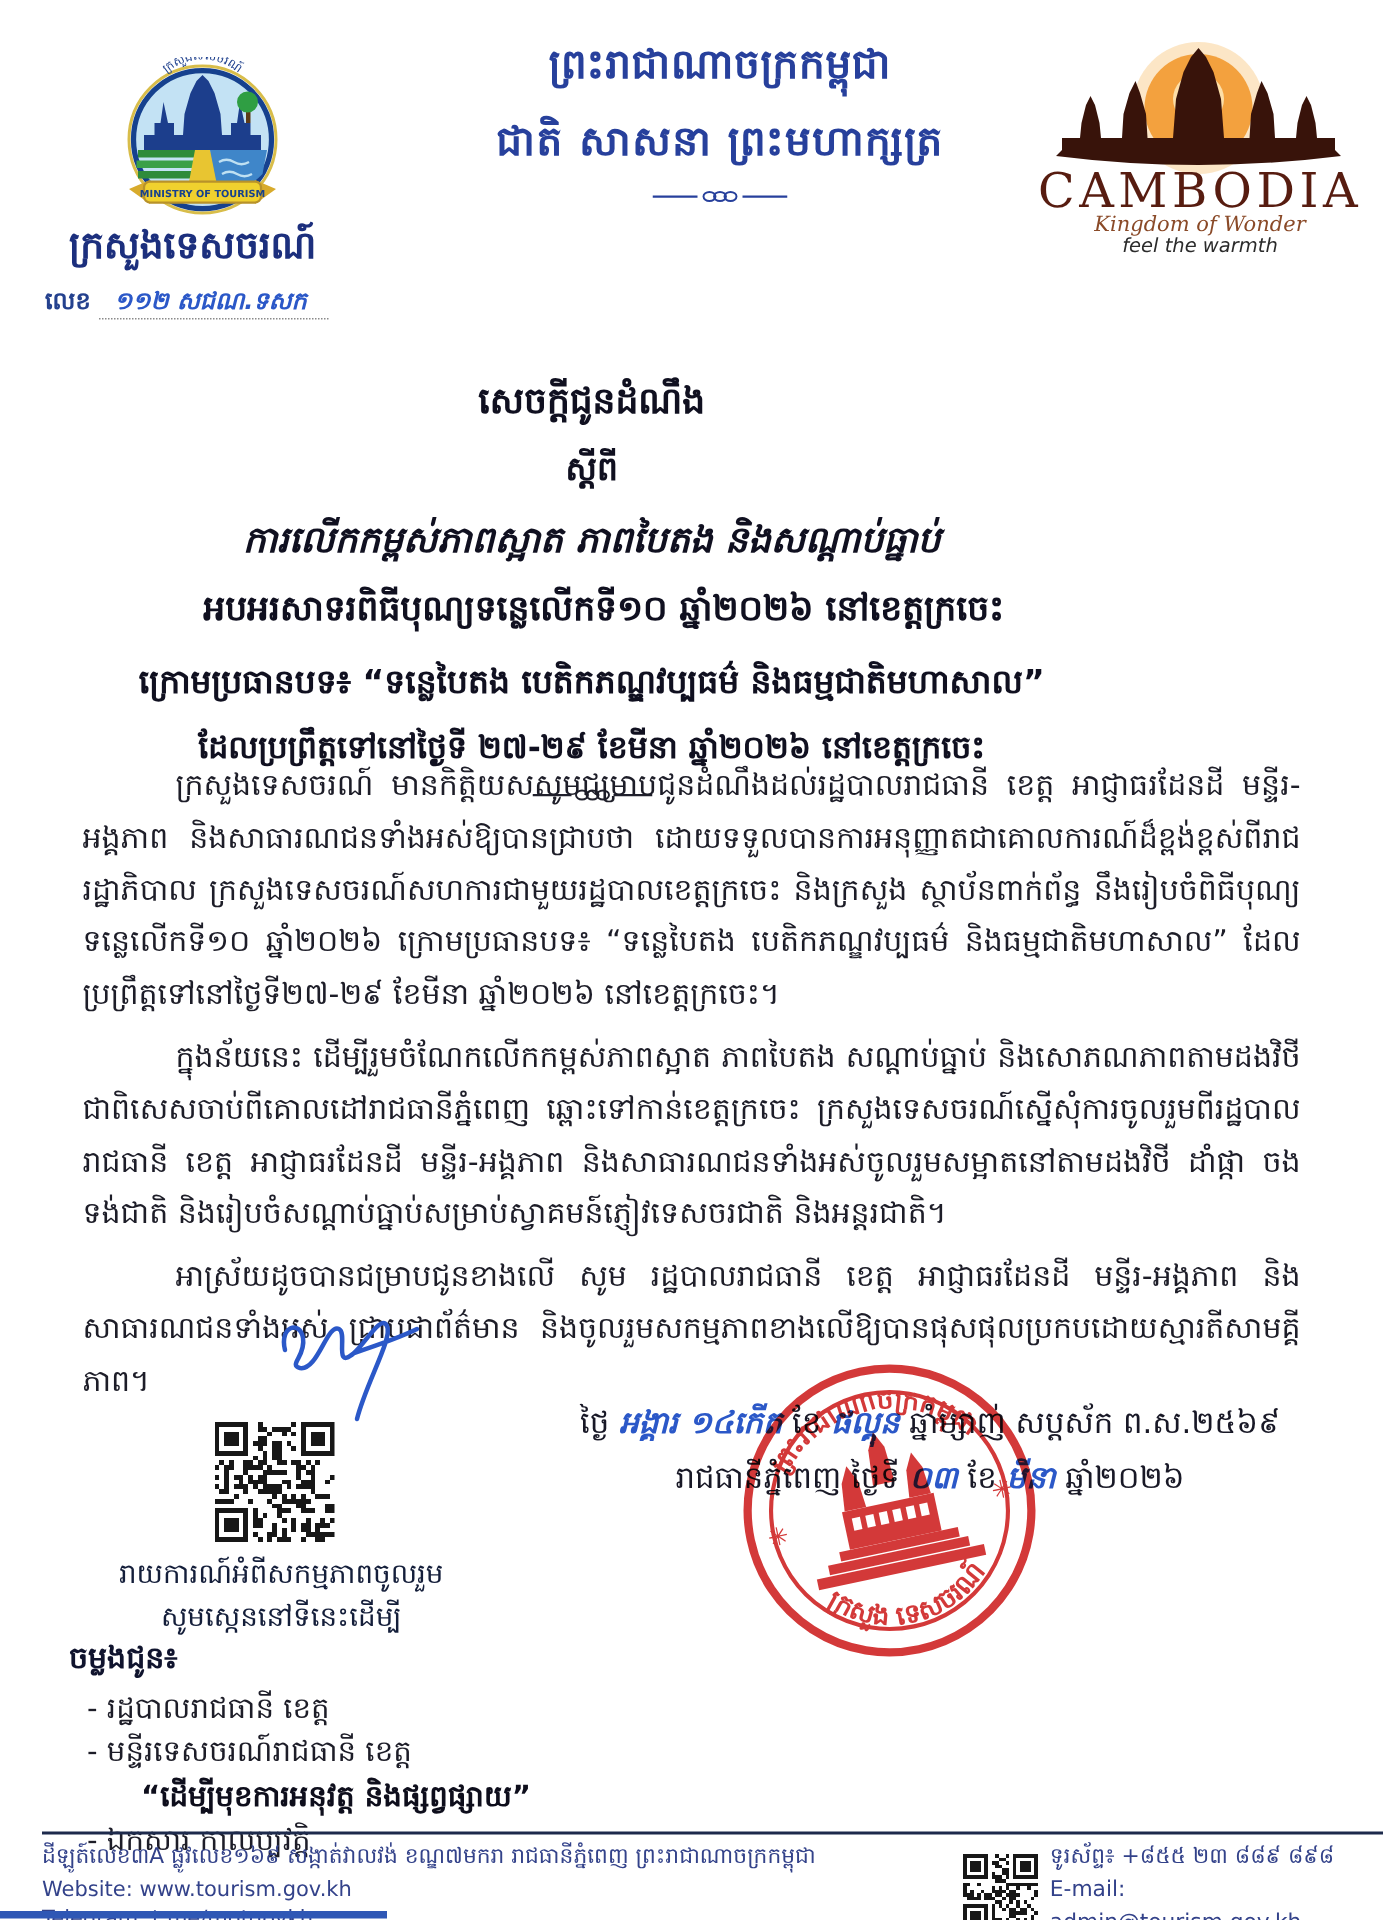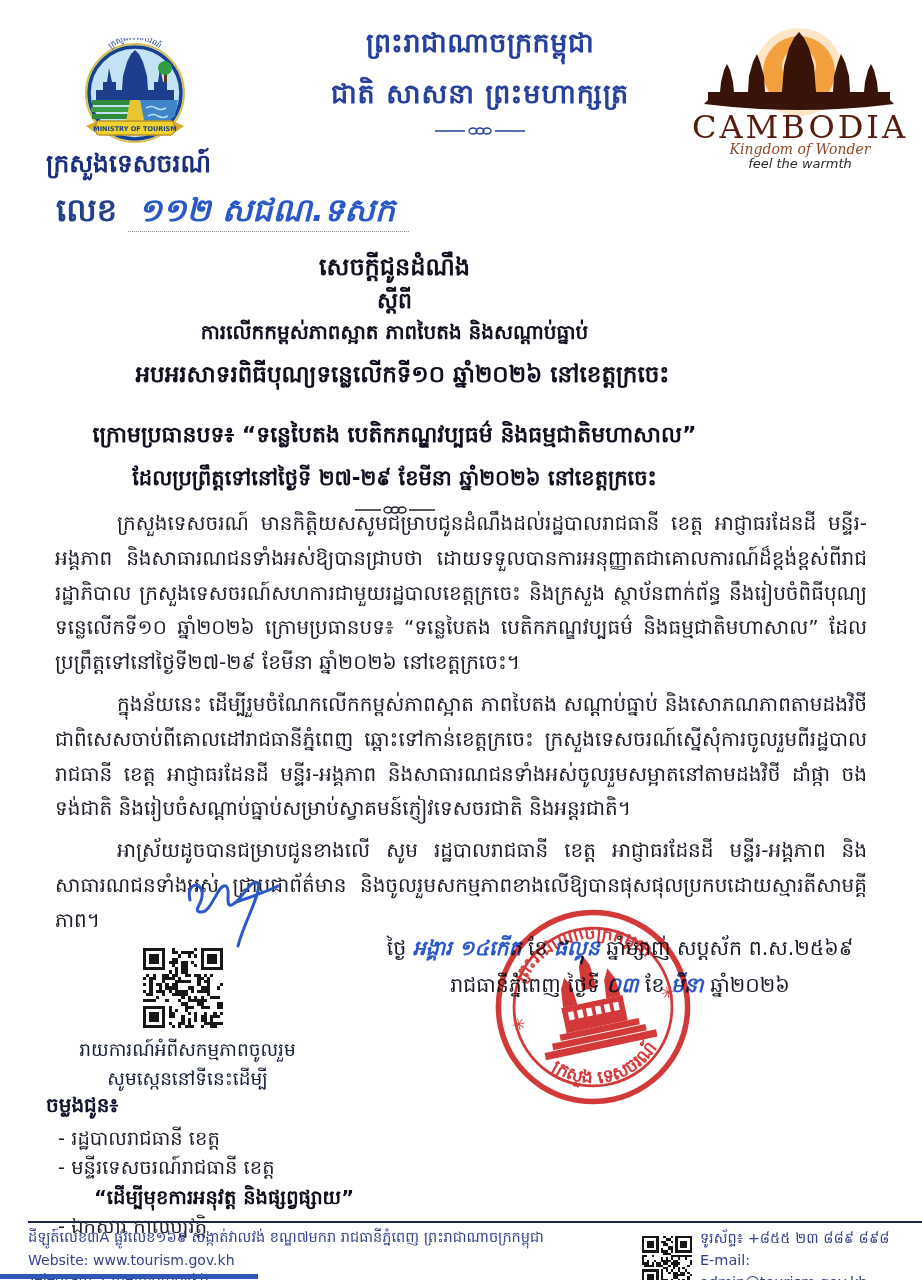--- a/index.html
+++ b/index.html
@@ -9,30 +9,30 @@
     font-family:"DejaVu Sans", sans-serif;color:#1b1b26;
   }
   
   .mot-logo{position:absolute;left:76px;top:38px;width:118px;height:114px;}
   .header-center{position:absolute;left:260px;top:26px;width:440px;text-align:center;color:#27409c;}
   .header-center .l1{font-size:27px;font-weight:bold;letter-spacing:.5px;}
   .header-center .l2{font-size:27px;font-weight:bold;margin-top:12px;letter-spacing:1px;}
   .squiggle{display:block;margin:10px auto 0 auto;}
   .cambodia-logo{position:absolute;left:690px;top:20px;width:222px;height:150px;}
   .ministry-name{position:absolute;left:46px;top:148px;font-size:25px;font-weight:bold;color:#1c2f7d;}
-  .doc-number{position:absolute;left:56px;top:190px;font-size:32px;font-weight:bold;color:#24418e;white-space:nowrap;}
+  .doc-number{position:absolute;left:30px;top:190px;font-size:16px;font-weight:bold;color:#24418e;white-space:nowrap;}
   .doc-number .hw{border-bottom:1px dotted #8a8a8a;padding:0 14px 2px 10px;}
   .hw{color:#2b58c8;font-style:italic;font-weight:600;}
   
   .title-block{position:absolute;left:0;top:252px;width:789px;text-align:center;color:#101020;}
   .title-block .t1{font-size:24px;font-weight:bold;}
-  .title-block .t2{font-size:22px;font-weight:bold;}
-  .title-block .t3{font-size:20px;font-weight:bold;}
+  .title-block .t2{font-size:22px;font-weight:bold;margin-top:12px;}
+  .title-block .t3{font-size:24px;font-weight:bold;margin-top:14px;font-style:italic;}
   .title-block .t4{font-size:23px;font-weight:bold;margin-top:11px;margin-left:16px;}
-  .title-block .t5{font-size:22px;font-weight:bold;margin-top:28px;}
+  .title-block .t5{font-size:22px;font-weight:bold;margin-top:17px;}
   .title-block .t6{font-size:21px;font-weight:600;margin-top:11px;}
   
   .body-text{position:absolute;left:55px;top:506px;width:812px;font-size:20px;line-height:1.74;text-align:justify;color:#1d1d28;}
   .body-text p{margin:0 0 7px 0;text-indent:62px;}
   
   .signature{position:absolute;left:178px;top:862px;width:110px;height:90px;}
   .date-block{position:absolute;left:350px;top:930px;width:540px;text-align:center;font-size:20.5px;color:#181826;line-height:1.8;}
   .stamp{position:absolute;left:492px;top:906px;width:202px;height:202px;mix-blend-mode:multiply;opacity:.92;transform:rotate(-12deg);}
   
   .qr-main{position:absolute;left:143px;top:948px;width:80px;height:80px;}

